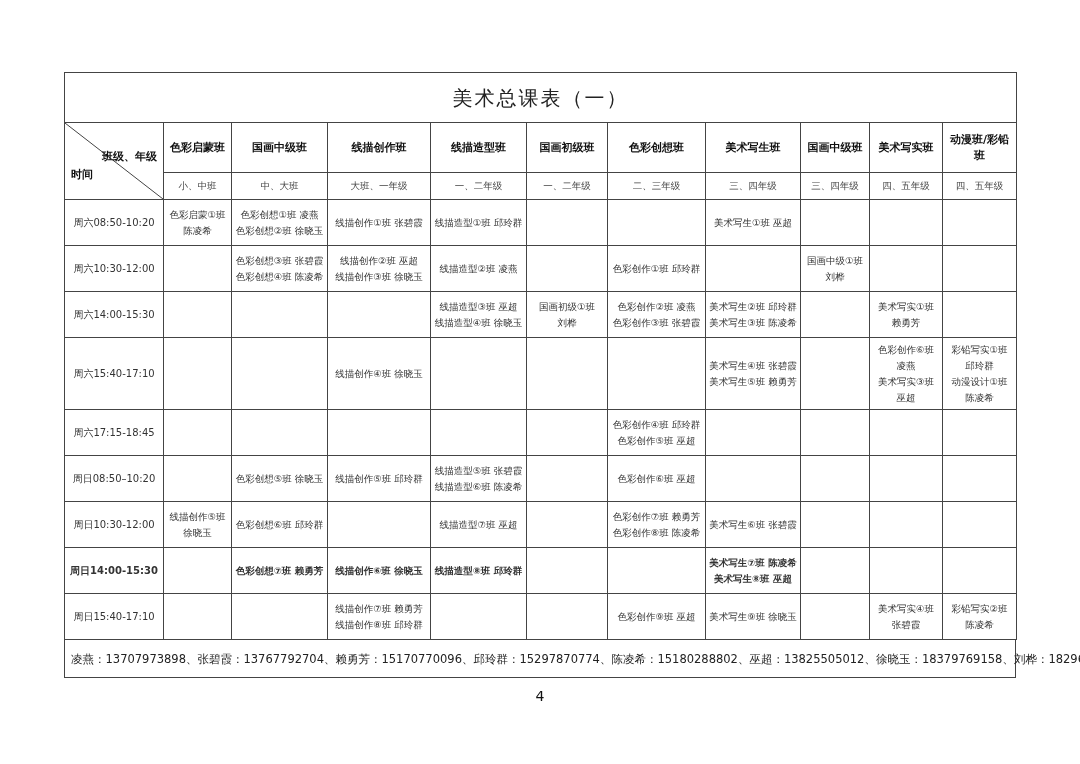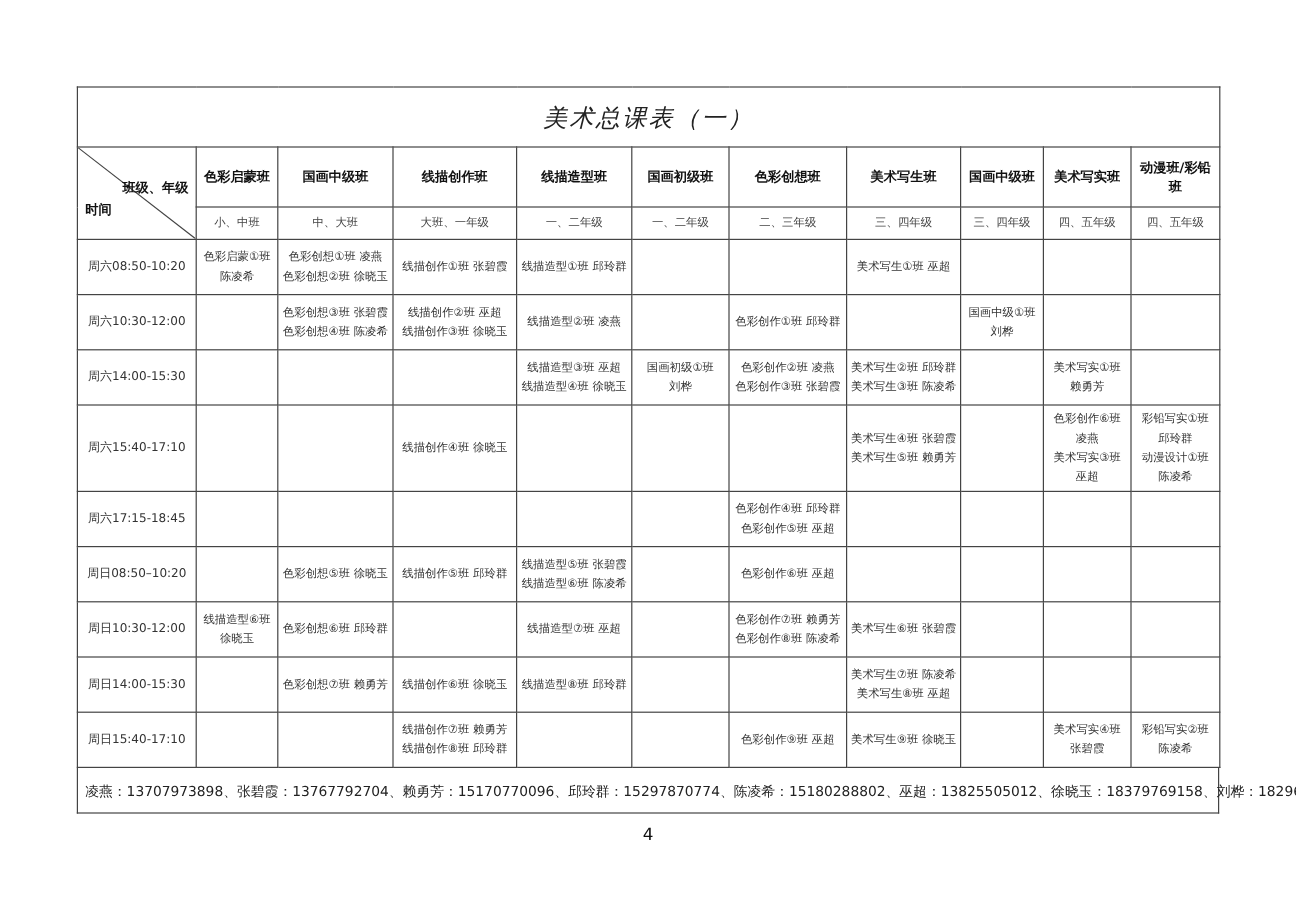--- a/index.html
+++ b/index.html
@@ -3,21 +3,21 @@
 <meta charset="utf-8">
 <style>
   html, body { margin: 0; padding: 0; background: #ffffff; }
   body { width: 1080px; height: 764px; position: relative; overflow: hidden;
          font-family: "DejaVu Sans", "Liberation Sans", sans-serif; color: #222; }
   .page { position: absolute; left: 64px; top: 72px; width: 952px; }
   table.sched { border-collapse: collapse; table-layout: fixed; width: 952px; }
   table.sched td { border: 1px solid #444; text-align: center; vertical-align: middle;
                    font-size: 9.5px; line-height: 16px; padding: 0 2px; color: #333; }
   .title-cell { height: 49px; font-family: "DejaVu Serif", "Liberation Serif", serif;
-                font-size: 20px !important; letter-spacing: 2px; color: #222 !important; font-style: italic; }
+                font-size: 20px !important; letter-spacing: 2px; color: #222 !important; }
   .hdr { height: 49px; font-weight: bold; font-size: 11px !important; color: #111 !important; }
   .sub { height: 26px; color: #444 !important; }
   .corner { position: relative; padding: 0 !important; height: 76px; }
   .corner svg { position: absolute; left: 0; top: 0; width: 100%; height: 100%; }
   .corner .lbl-top { position: absolute; right: 6px; top: 14px; font-weight: bold; font-size: 11px; color: #111; margin-top: 12px; }
   .corner .lbl-bot { position: absolute; left: 6px; bottom: 16px; font-weight: bold; font-size: 11px; color: #111; }
   .time { font-size: 10px !important; color: #333; }
   .line { display: block; white-space: nowrap; }
   .footer-cell { height: 37px; text-align: left !important; padding-left: 6px !important;
                  font-size: 11.5px !important; color: #222 !important; white-space: nowrap; }
@@ -218,21 +218,21 @@
             <span class="line">色彩创作⑥班 巫超</span>
           </td>
           <td></td>
           <td></td>
           <td></td>
           <td></td>
         </tr>
         <tr style="height: 46px;">
           <td class="time">周日10:30-12:00</td>
           <td>
-            <span class="line">线描造型⑥班</span>
+            <span class="line">线描创作⑤班</span>
             <span class="line">徐晓玉</span>
           </td>
           <td>
             <span class="line">色彩创想⑥班 邱玲群</span>
           </td>
           <td></td>
           <td>
             <span class="line">线描造型⑦班 巫超</span>
           </td>
           <td></td>
@@ -240,21 +240,21 @@
             <span class="line">色彩创作⑦班 赖勇芳</span>
             <span class="line">色彩创作⑧班 陈凌希</span>
           </td>
           <td>
             <span class="line">美术写生⑥班 张碧霞</span>
           </td>
           <td></td>
           <td></td>
           <td></td>
         </tr>
-        <tr style="height: 46px;">
+        <tr style="height: 46px; font-weight: bold;">
           <td class="time">周日14:00-15:30</td>
           <td></td>
           <td>
             <span class="line">色彩创想⑦班 赖勇芳</span>
           </td>
           <td>
             <span class="line">线描创作⑥班 徐晓玉</span>
           </td>
           <td>
             <span class="line">线描造型⑧班 邱玲群</span>

